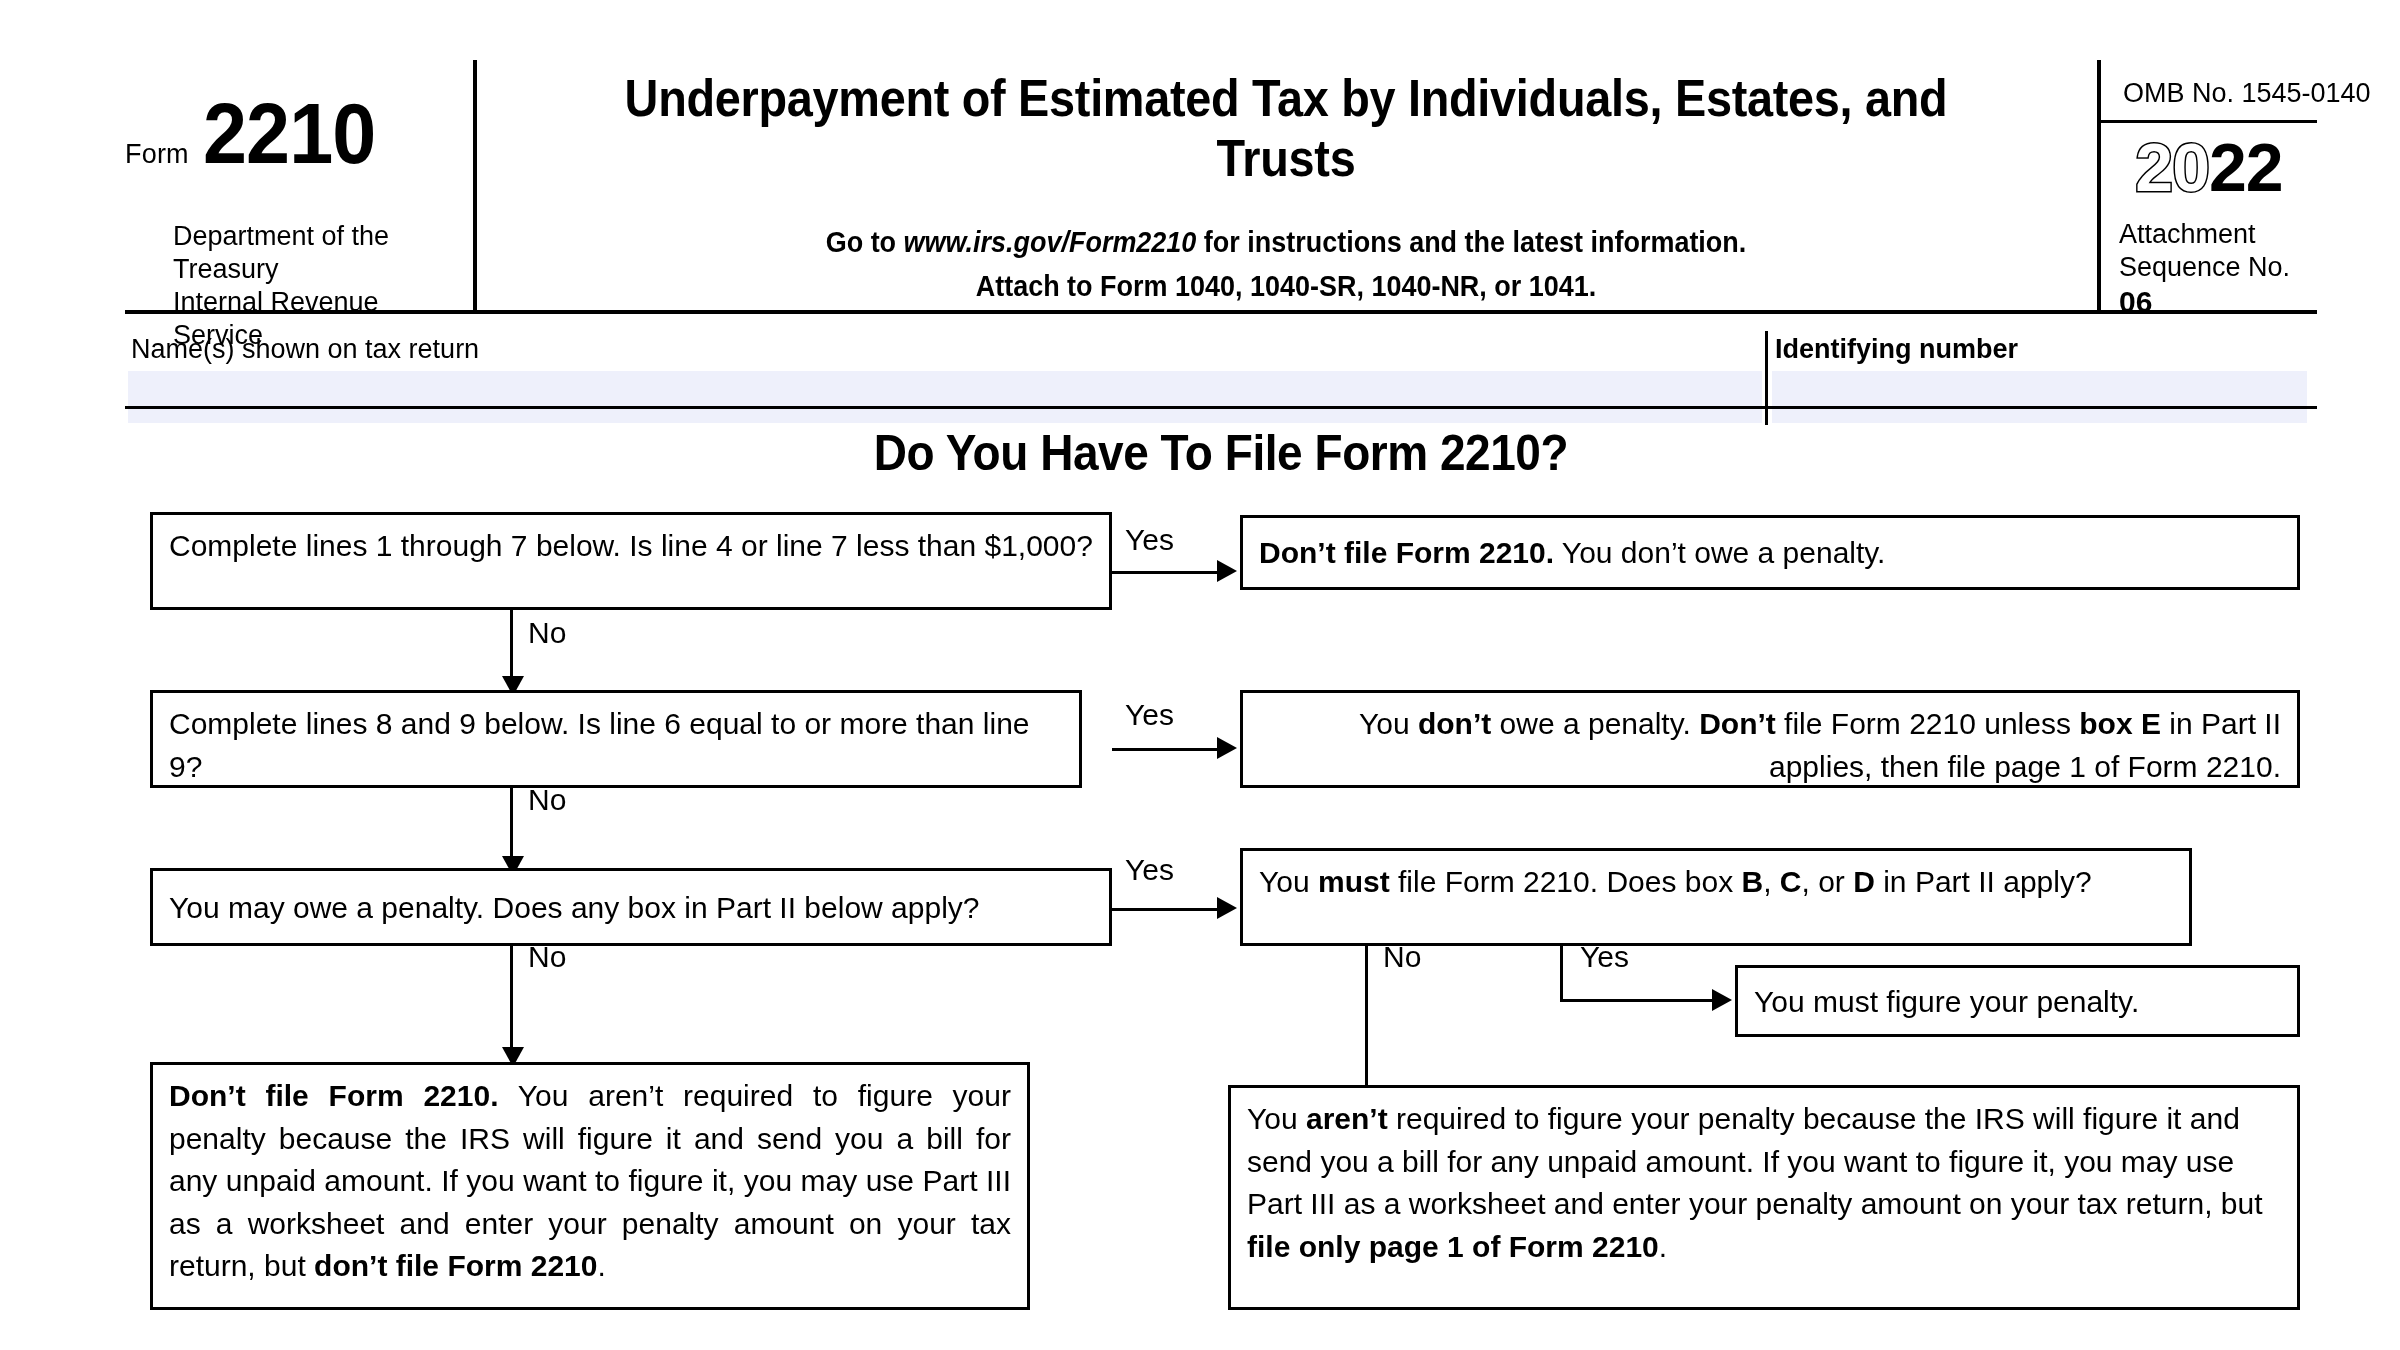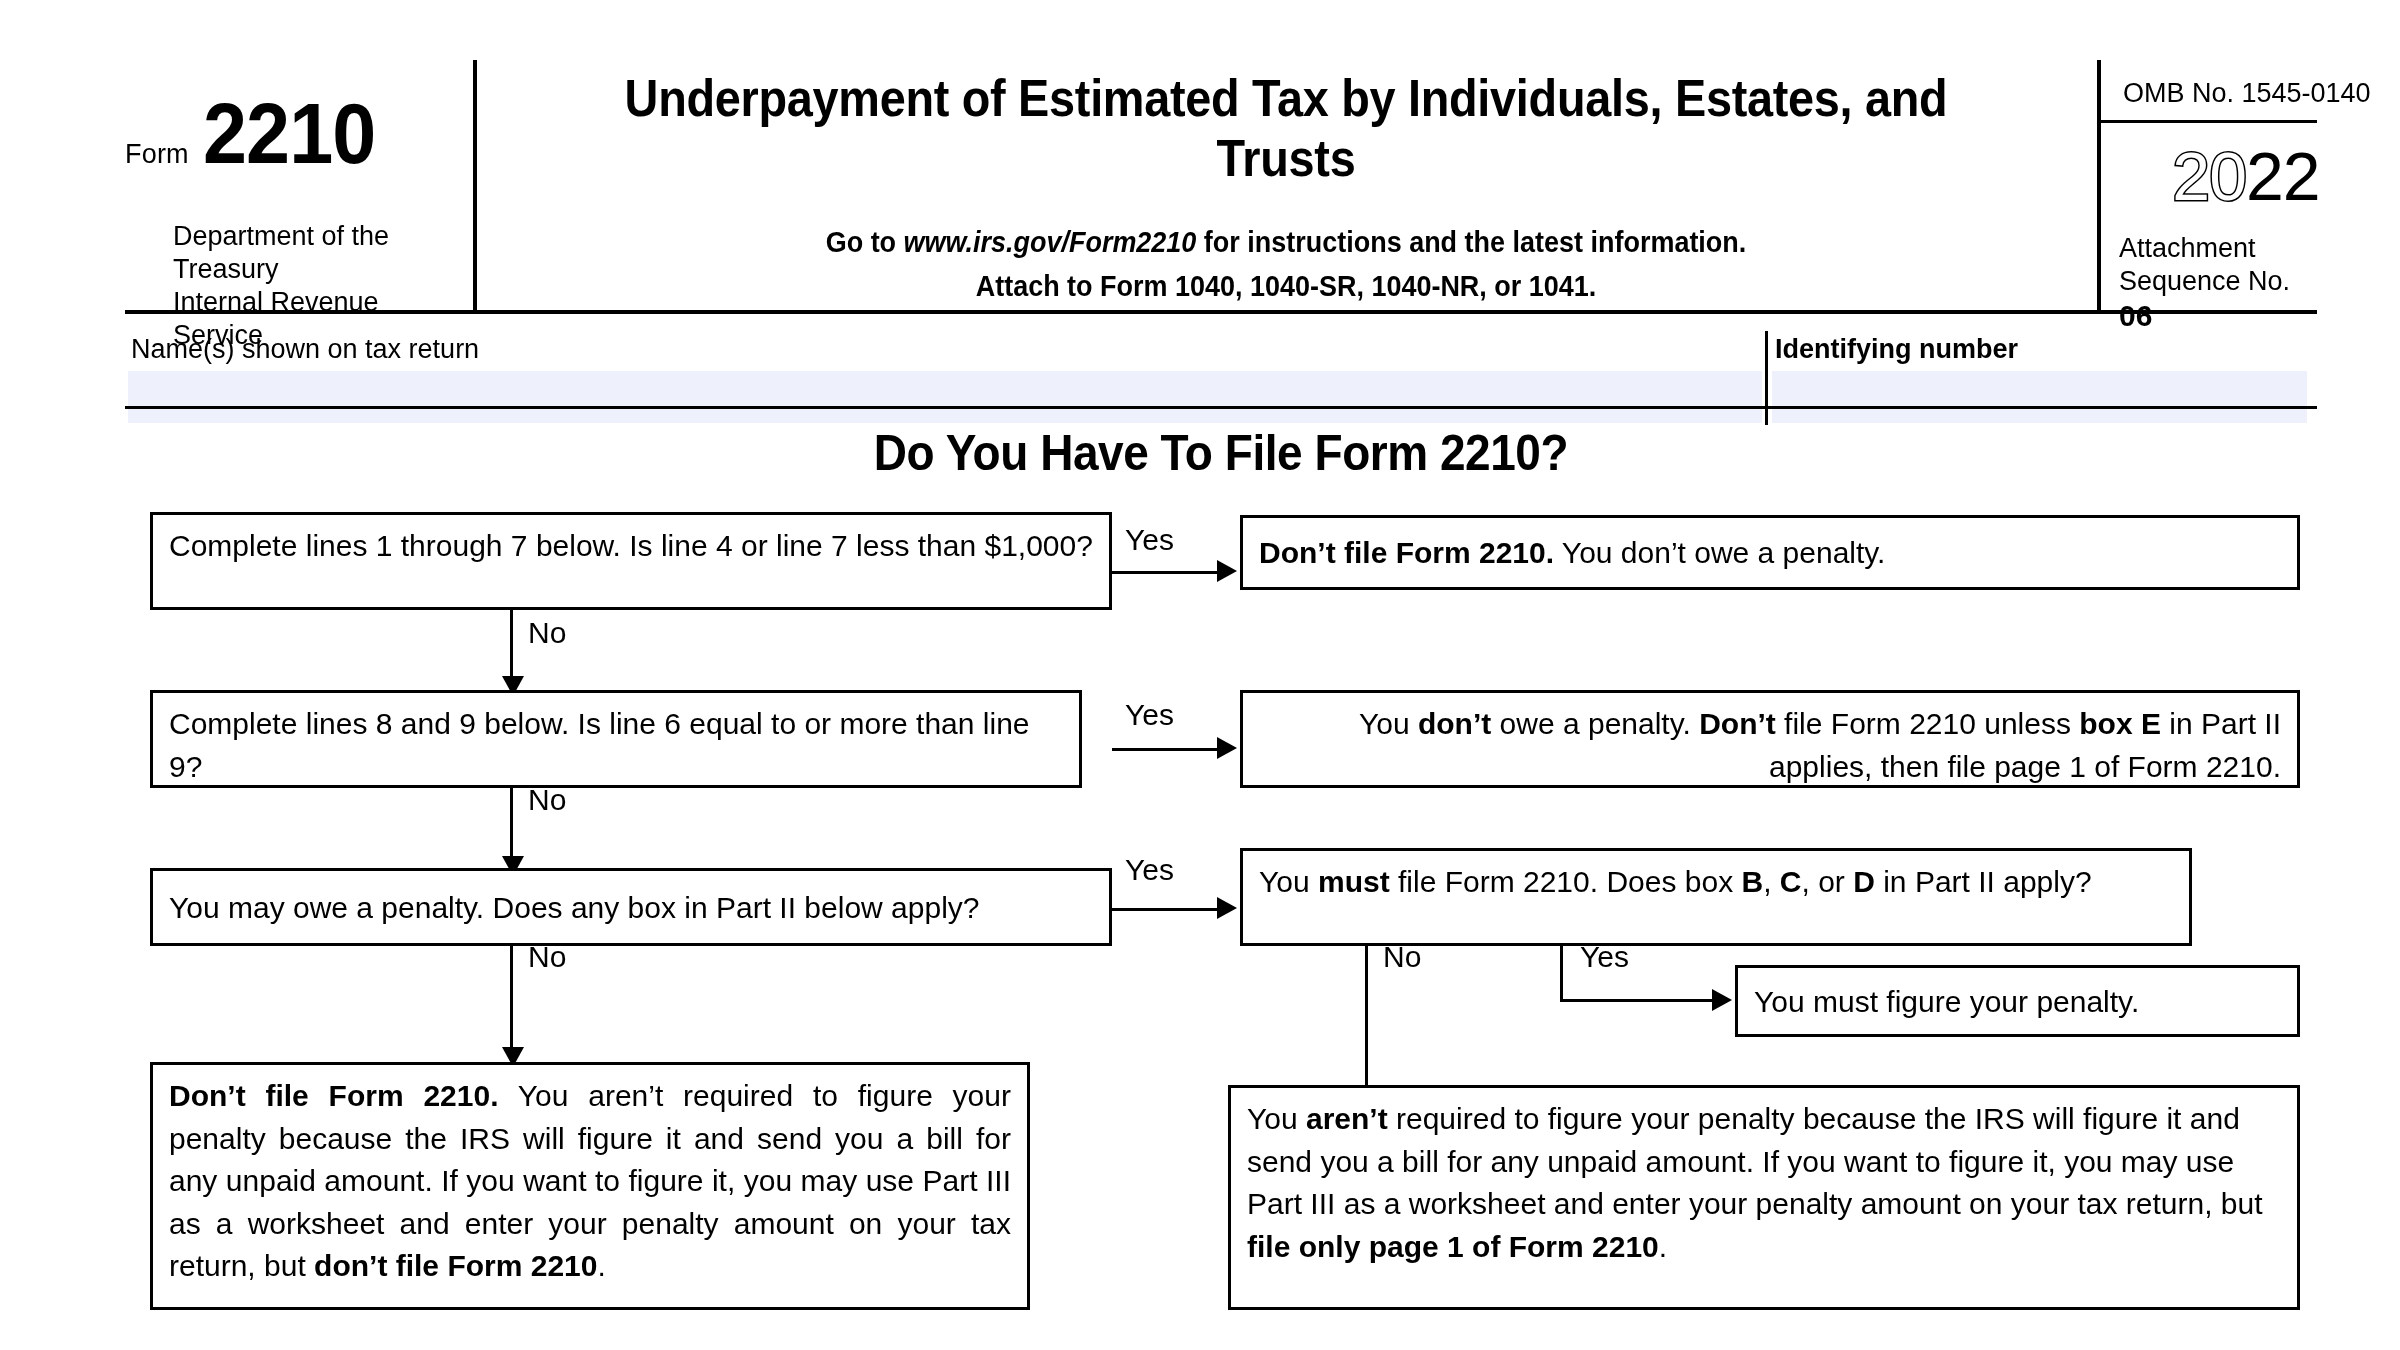--- a/index.html
+++ b/index.html
@@ -154,39 +154,38 @@
     position: absolute;
     left: 0;
     top: 60px;
     width: 216px;
     height: 3px;
     background: #000;
   }
   .year {
     position: absolute;
     left: 0;
-    top: 82px;
+    top: 73px;
     width: 216px;
     text-align: center;
     font-size: 68px;
-    font-weight: normal;
+    font-weight: bold;
     line-height: 1;
     letter-spacing: -1px;
     white-space: nowrap;
-    padding-left: 37px;
   }
   .year .hollow {
     color: #ffffff;
     -webkit-text-stroke: 3px #000;
     paint-order: stroke fill;
   }
   .attach {
     position: absolute;
     left: 18px;
-    top: 172px;
+    top: 158px;
     font-size: 27px;
     line-height: 1.22;
   }
   .attach .seqno {
     font-weight: bold;
     font-size: 30px;
   }
 
   
   .namerow {

